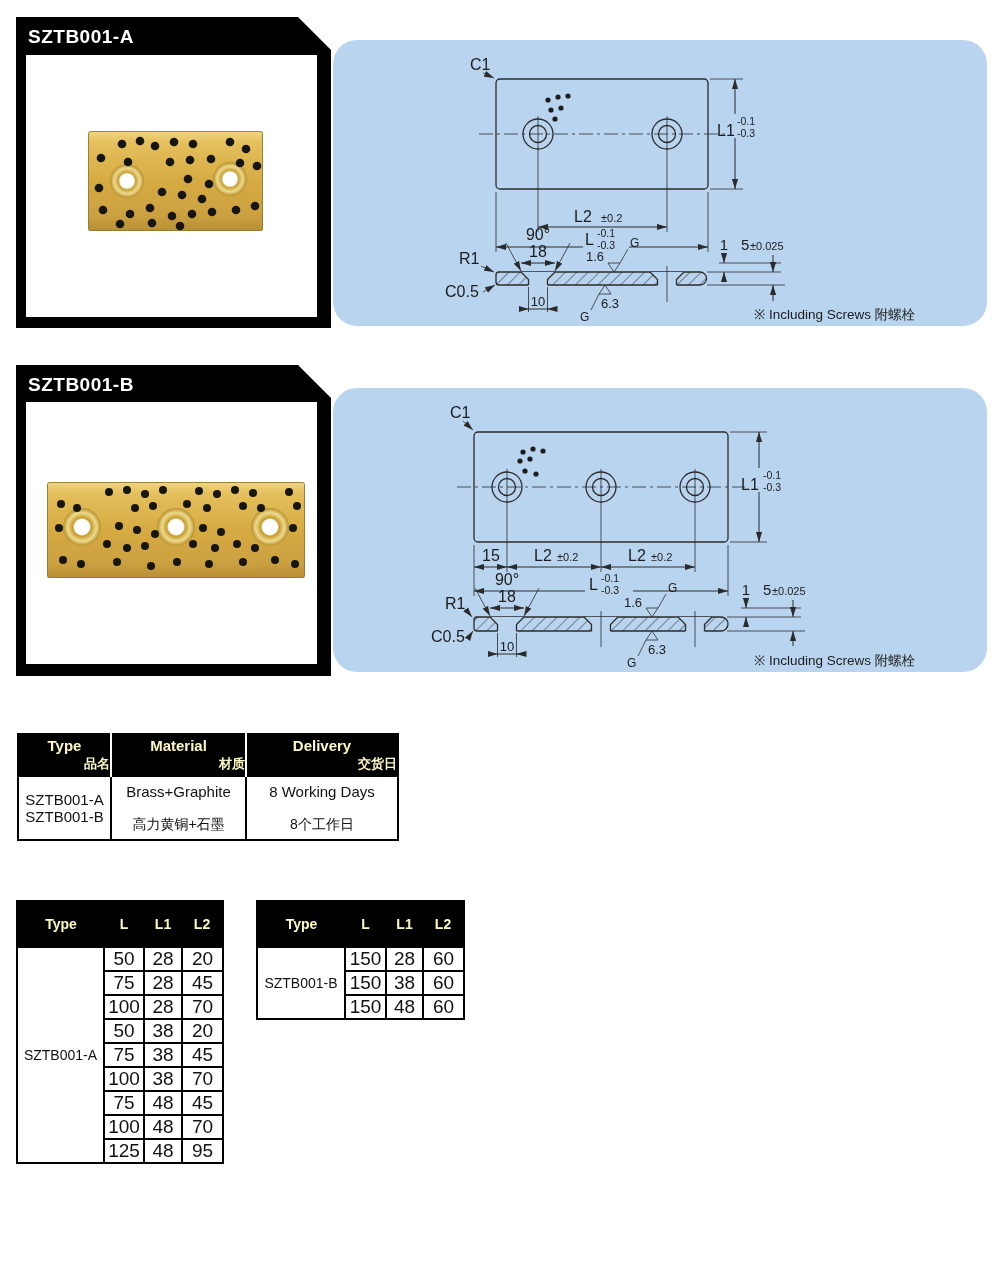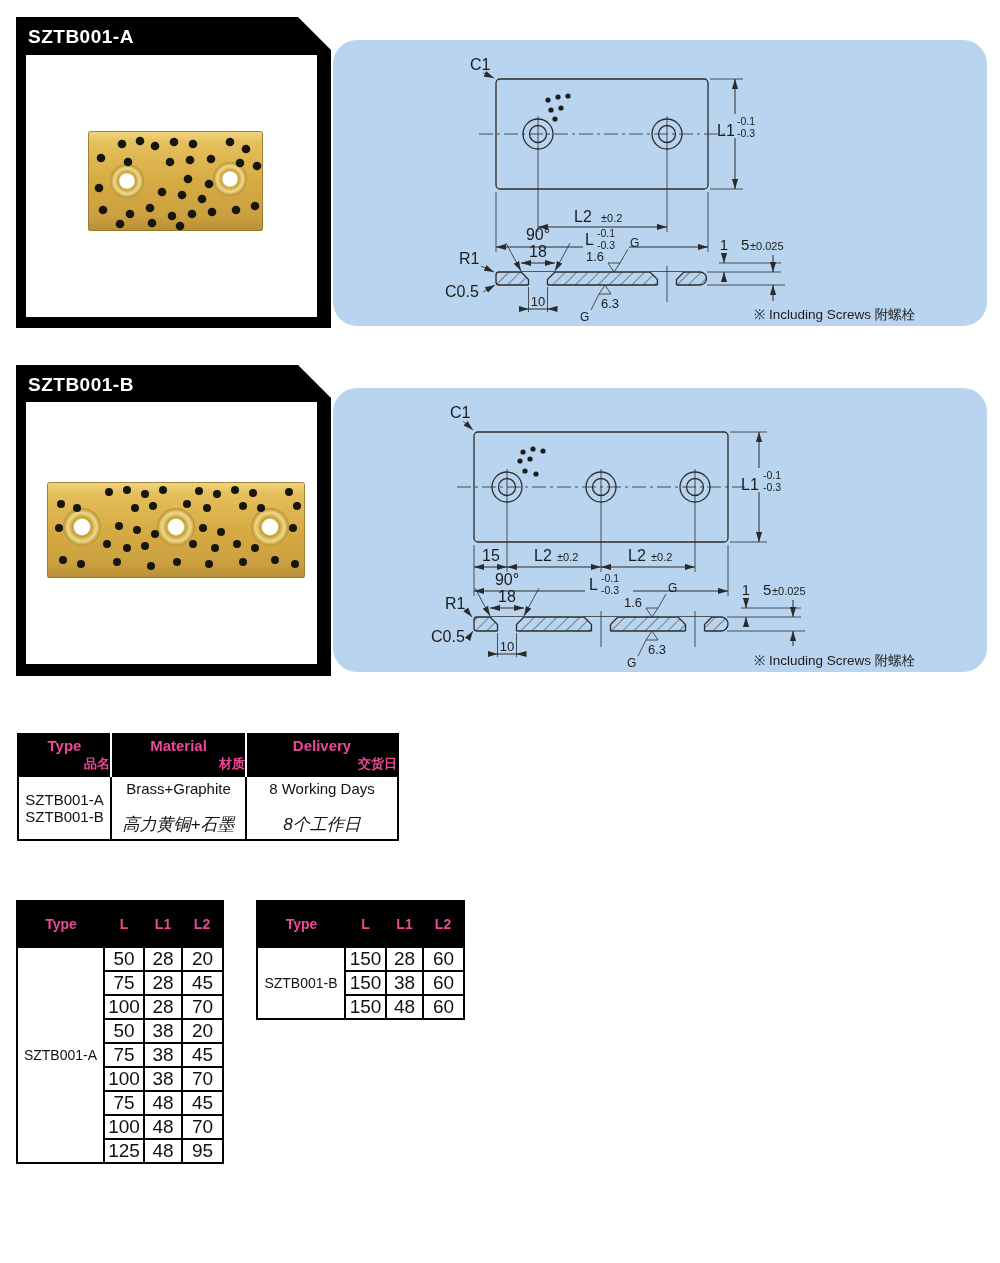--- a/index.html
+++ b/index.html
@@ -12,30 +12,30 @@
   .pbox .title{position:absolute;left:12px;top:9px;color:#fff;font-size:19px;
                font-weight:bold;letter-spacing:.5px;white-space:nowrap;}
   .photo{position:absolute;}
   svg text{font-family:"Liberation Sans",sans-serif;fill:#1c1c1c;}
   .dln{stroke:#2b2b2b;stroke-width:1;fill:none;}
   .thin{stroke:#2b2b2b;stroke-width:.8;fill:none;}
   .part{stroke:#2b2b2b;stroke-width:1.3;fill:none;}
 
   table.spec{position:absolute;border-collapse:collapse;background:#fff;table-layout:fixed;}
   table.spec{border:2px solid #000;}
-  table.spec th{background:#000;color:#ec4899;font-weight:bold;padding:0;}
+  table.spec th{background:#000;color:#fef9c3;font-weight:bold;padding:0;}
   table.spec td{border:2px solid #000;text-align:center;padding:0;}
   .sz th{height:44px;font-size:14px;}
   .sz td{height:16px;font-size:19px;}
   .sz td.typec{font-size:14px;}
   .info th{height:40px;font-size:15px;border-left:2px solid #fff;}
   .info th:first-child{border-left:none;}
   .info th .zh{font-size:13px;font-weight:bold;margin-top:1px;text-align:right;}
   .info td{height:62px;font-size:15px;}
-  .info td .zh{font-size:17px;margin-top:16px;font-style:italic;}
+  .info td .zh{font-size:14px;margin-top:16px;}
   .orderbar{position:absolute;left:18px;top:1199px;width:935px;height:31px;background:#000;
             color:#fff;display:flex;align-items:center;box-shadow:0 2px 3px rgba(0,0,0,.35);}
   .orderbar .en{font-size:16px;margin-left:13px;}
   .orderbar .zh{font-size:13.5px;margin-left:12px;}
   .ordercode{position:absolute;left:18px;top:1282px;font-size:15px;color:#111;letter-spacing:.4px;}
 </style>
 </head>
 <body>
 
 <div class="page">

